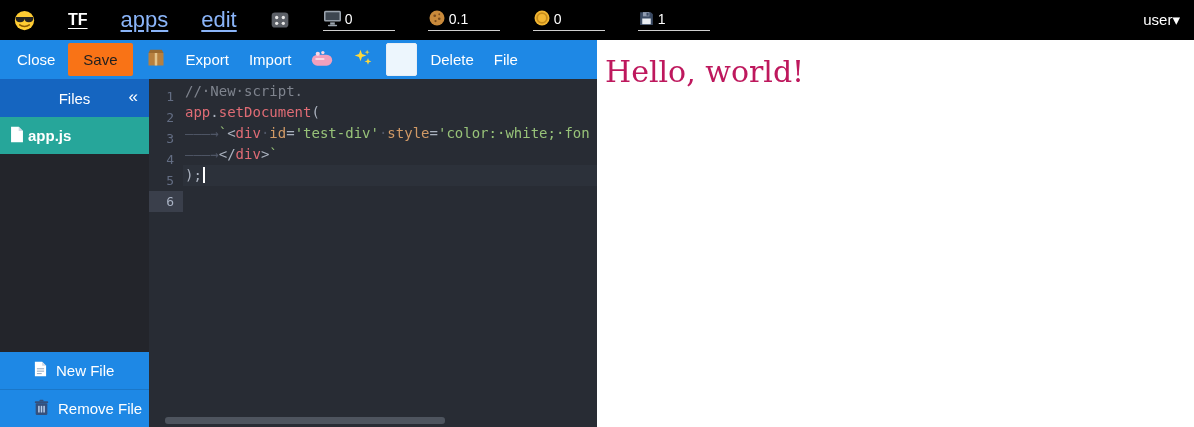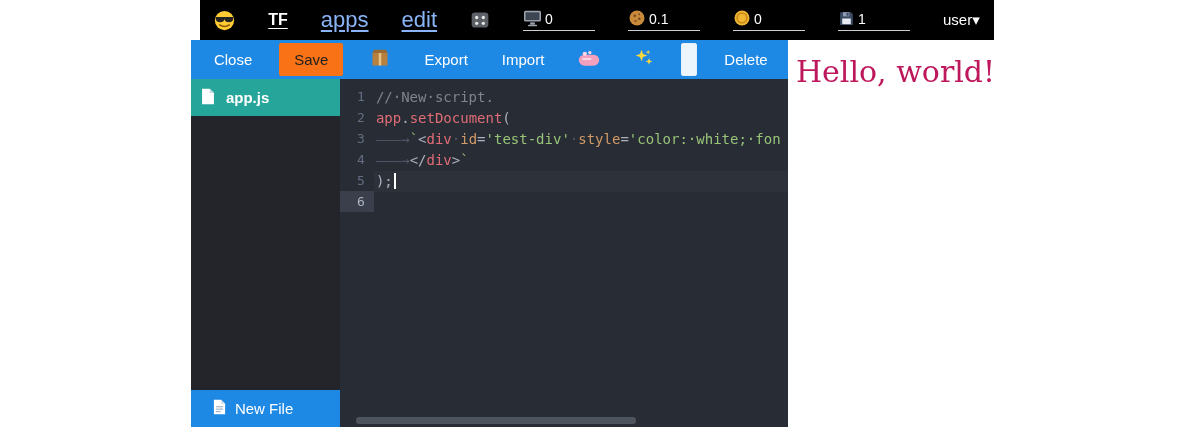--- a/index.html
+++ b/index.html
@@ -1,18 +1,18 @@
 <!DOCTYPE html>
 <html><head>
 <meta charset="utf-8">
 <style>
   * { box-sizing: border-box; margin: 0; padding: 0; }
   html,body { width: 1194px; height: 427px; overflow: hidden; background: #fff;
     font-family: "Liberation Sans", sans-serif; }
-  .app { width: 1194px; height: 427px; display: flex; flex-direction: column; align-items: center; }
+  .app { width: 1194px; height: 427px; display: flex; flex-direction: column; }
 
   
   .topbar { height: 40px; background: #000; color: #fff; display: flex;
     align-items: center; padding: 0 14px; gap: 33px; flex: none; font-size: 15px; }
   .topbar .icon { display: inline-flex; align-items: center; }
   .brand { color: #fff; font-weight: bold; font-size: 16px; text-decoration: underline;
     text-underline-offset: 3px; cursor: pointer; }
   .nav-link { color: #8ab4f8; font-size: 22px; text-decoration: underline;
     text-underline-offset: 3px; cursor: pointer; }
   .stat { display: inline-flex; align-items: flex-end; gap: 3px; width: 72px;
@@ -21,51 +21,51 @@
 
   
   .main { flex: 1; display: flex; min-height: 0; }
   .left { width: 597px; flex: none; display: flex; flex-direction: column; }
   .preview { flex: 1; background: #fff; }
   .preview-heading { margin: 14px 8px; font-family: "DejaVu Serif", serif;
     font-size: 30px; color: #be185d; }
 
   
   .toolbar { height: 39px; flex: none; background: #1e88e5; display: flex;
-    align-items: center; padding: 0 16px; gap: 20px; }
+    align-items: center; padding: 0 10px; gap: 6px; }
   .tb-btn { border: none; background: transparent; color: #fff; font-size: 15px;
     font-family: inherit; padding: 8px 7px; cursor: pointer; display: inline-flex;
     align-items: center; }
   .tb-btn.save { background: #f97316; color: #1f1f1f; padding: 8px 15px; border-radius: 2px; }
   .tb-btn.blank { width: 31px; height: 33px; background: rgba(255,255,255,0.92);
     border: 1px solid #e8eef5; border-radius: 2px; }
 
   
   .workspace { flex: 1; display: flex; min-height: 0; }
   .sidebar { width: 149px; flex: none; background: #23252b; display: flex;
     flex-direction: column; color: #fff; }
   .sb-header { height: 38px; flex: none; background: #1565c0; display: flex;
     align-items: center; justify-content: center; position: relative; font-size: 15px; }
   .sb-collapse { position: absolute; right: 11px; top: 8px; font-size: 17px; cursor: pointer; }
   .file-row { height: 37px; flex: none; background: #26a69a; display: flex;
-    align-items: center; gap: 11px; padding: 0 10px; font-weight: bold; font-size: 15px;
+    align-items: center; gap: 4px; padding: 0 10px; font-weight: bold; font-size: 15px;
     cursor: pointer; }
   .file-spacer { flex: 1; }
   .action-row { height: 37px; flex: none; background: #1e88e5; display: flex;
-    align-items: center; gap: 9px; padding: 0 0 0 22px; font-size: 15px; cursor: pointer; }
+    align-items: center; gap: 9px; padding: 0 0 0 34px; font-size: 15px; cursor: pointer; }
   .action-row.remove { height: 38px; border-top: 1px solid rgba(0,0,0,0.12); }
 
   
   .editor { flex: 1; background: #282c34; display: flex; position: relative;
     overflow: hidden; font-family: "DejaVu Sans Mono", monospace; }
   .gutter { width: 34px; flex: none; padding-top: 7px; }
   .ln { height: 21px; line-height: 21px; text-align: right; padding-right: 9px;
     color: #636d83; font-size: 13px; }
   .ln.active { background: #3a3f4b; color: #a9b2c3; }
-  .code { flex: 1; padding-top: 8px; overflow: hidden; cursor: text; }
+  .code { flex: 1; padding-top: 2px; overflow: hidden; cursor: text; }
   .code-line { height: 21px; line-height: 21px; white-space: pre; font-size: 14px;
     color: #abb2bf; padding-left: 2px; }
   .code-line.active { background: #2c313a; }
   .tok-c  { color: #7f848e; }
   .tok-r  { color: #e06c75; }
   .tok-fg { color: #abb2bf; }
   .tok-o  { color: #d19a66; }
   .tok-g  { color: #98c379; }
   .tok-ws { color: #4f5666; }
   .cursor { display: inline-block; width: 2px; height: 16px; background: #fff;
@@ -186,20 +186,24 @@
           </span>
         </button>
         <button class="tb-btn blank"></button>
         <button class="tb-btn">Delete</button>
         <button class="tb-btn">File</button>
       </div>
 
       <div class="workspace">
 
         <aside class="sidebar">
+          <div class="sb-header">
+            <span>Files</span>
+            <span class="sb-collapse">«</span>
+          </div>
 
           <div class="file-row">
             <span class="icon">
               <svg width="14" height="17" viewBox="0 0 16 20">
                 <path d="M1 1h9l5 5v13H1z" fill="#fff"></path>
                 <path d="M10 1l5 5h-5z" fill="#cfd8e3"></path>
               </svg>
             </span>
             <span>app.js</span>
           </div>
@@ -212,20 +216,33 @@
                 <path d="M1 1h9l5 5v13H1z" fill="#fff"></path>
                 <path d="M10 1l5 5h-5z" fill="#cfd8e3"></path>
                 <rect x="3.5" y="9" width="9" height="1.4" fill="#9fb0c5"></rect>
                 <rect x="3.5" y="12" width="9" height="1.4" fill="#9fb0c5"></rect>
                 <rect x="3.5" y="15" width="6" height="1.4" fill="#9fb0c5"></rect>
               </svg>
             </span>
             <span>New File</span>
           </div>
 
+          <div class="action-row remove">
+            <span class="icon">
+              <svg width="15" height="17" viewBox="0 0 18 20">
+                <rect x="2" y="5" width="14" height="14" rx="1.5" fill="#35507c"></rect>
+                <rect x="1" y="2.5" width="16" height="2.5" rx="1" fill="#35507c"></rect>
+                <rect x="6.5" y="0.8" width="5" height="2" rx="1" fill="#35507c"></rect>
+                <rect x="5" y="8" width="1.8" height="8" fill="#bcd0ea"></rect>
+                <rect x="8.1" y="8" width="1.8" height="8" fill="#bcd0ea"></rect>
+                <rect x="11.2" y="8" width="1.8" height="8" fill="#bcd0ea"></rect>
+              </svg>
+            </span>
+            <span>Remove File</span>
+          </div>
         </aside>
 
         <div class="editor">
           <div class="gutter">
               <div class="ln">1</div>
               <div class="ln">2</div>
               <div class="ln">3</div>
               <div class="ln">4</div>
               <div class="ln">5</div>
               <div class="ln active">6</div>

